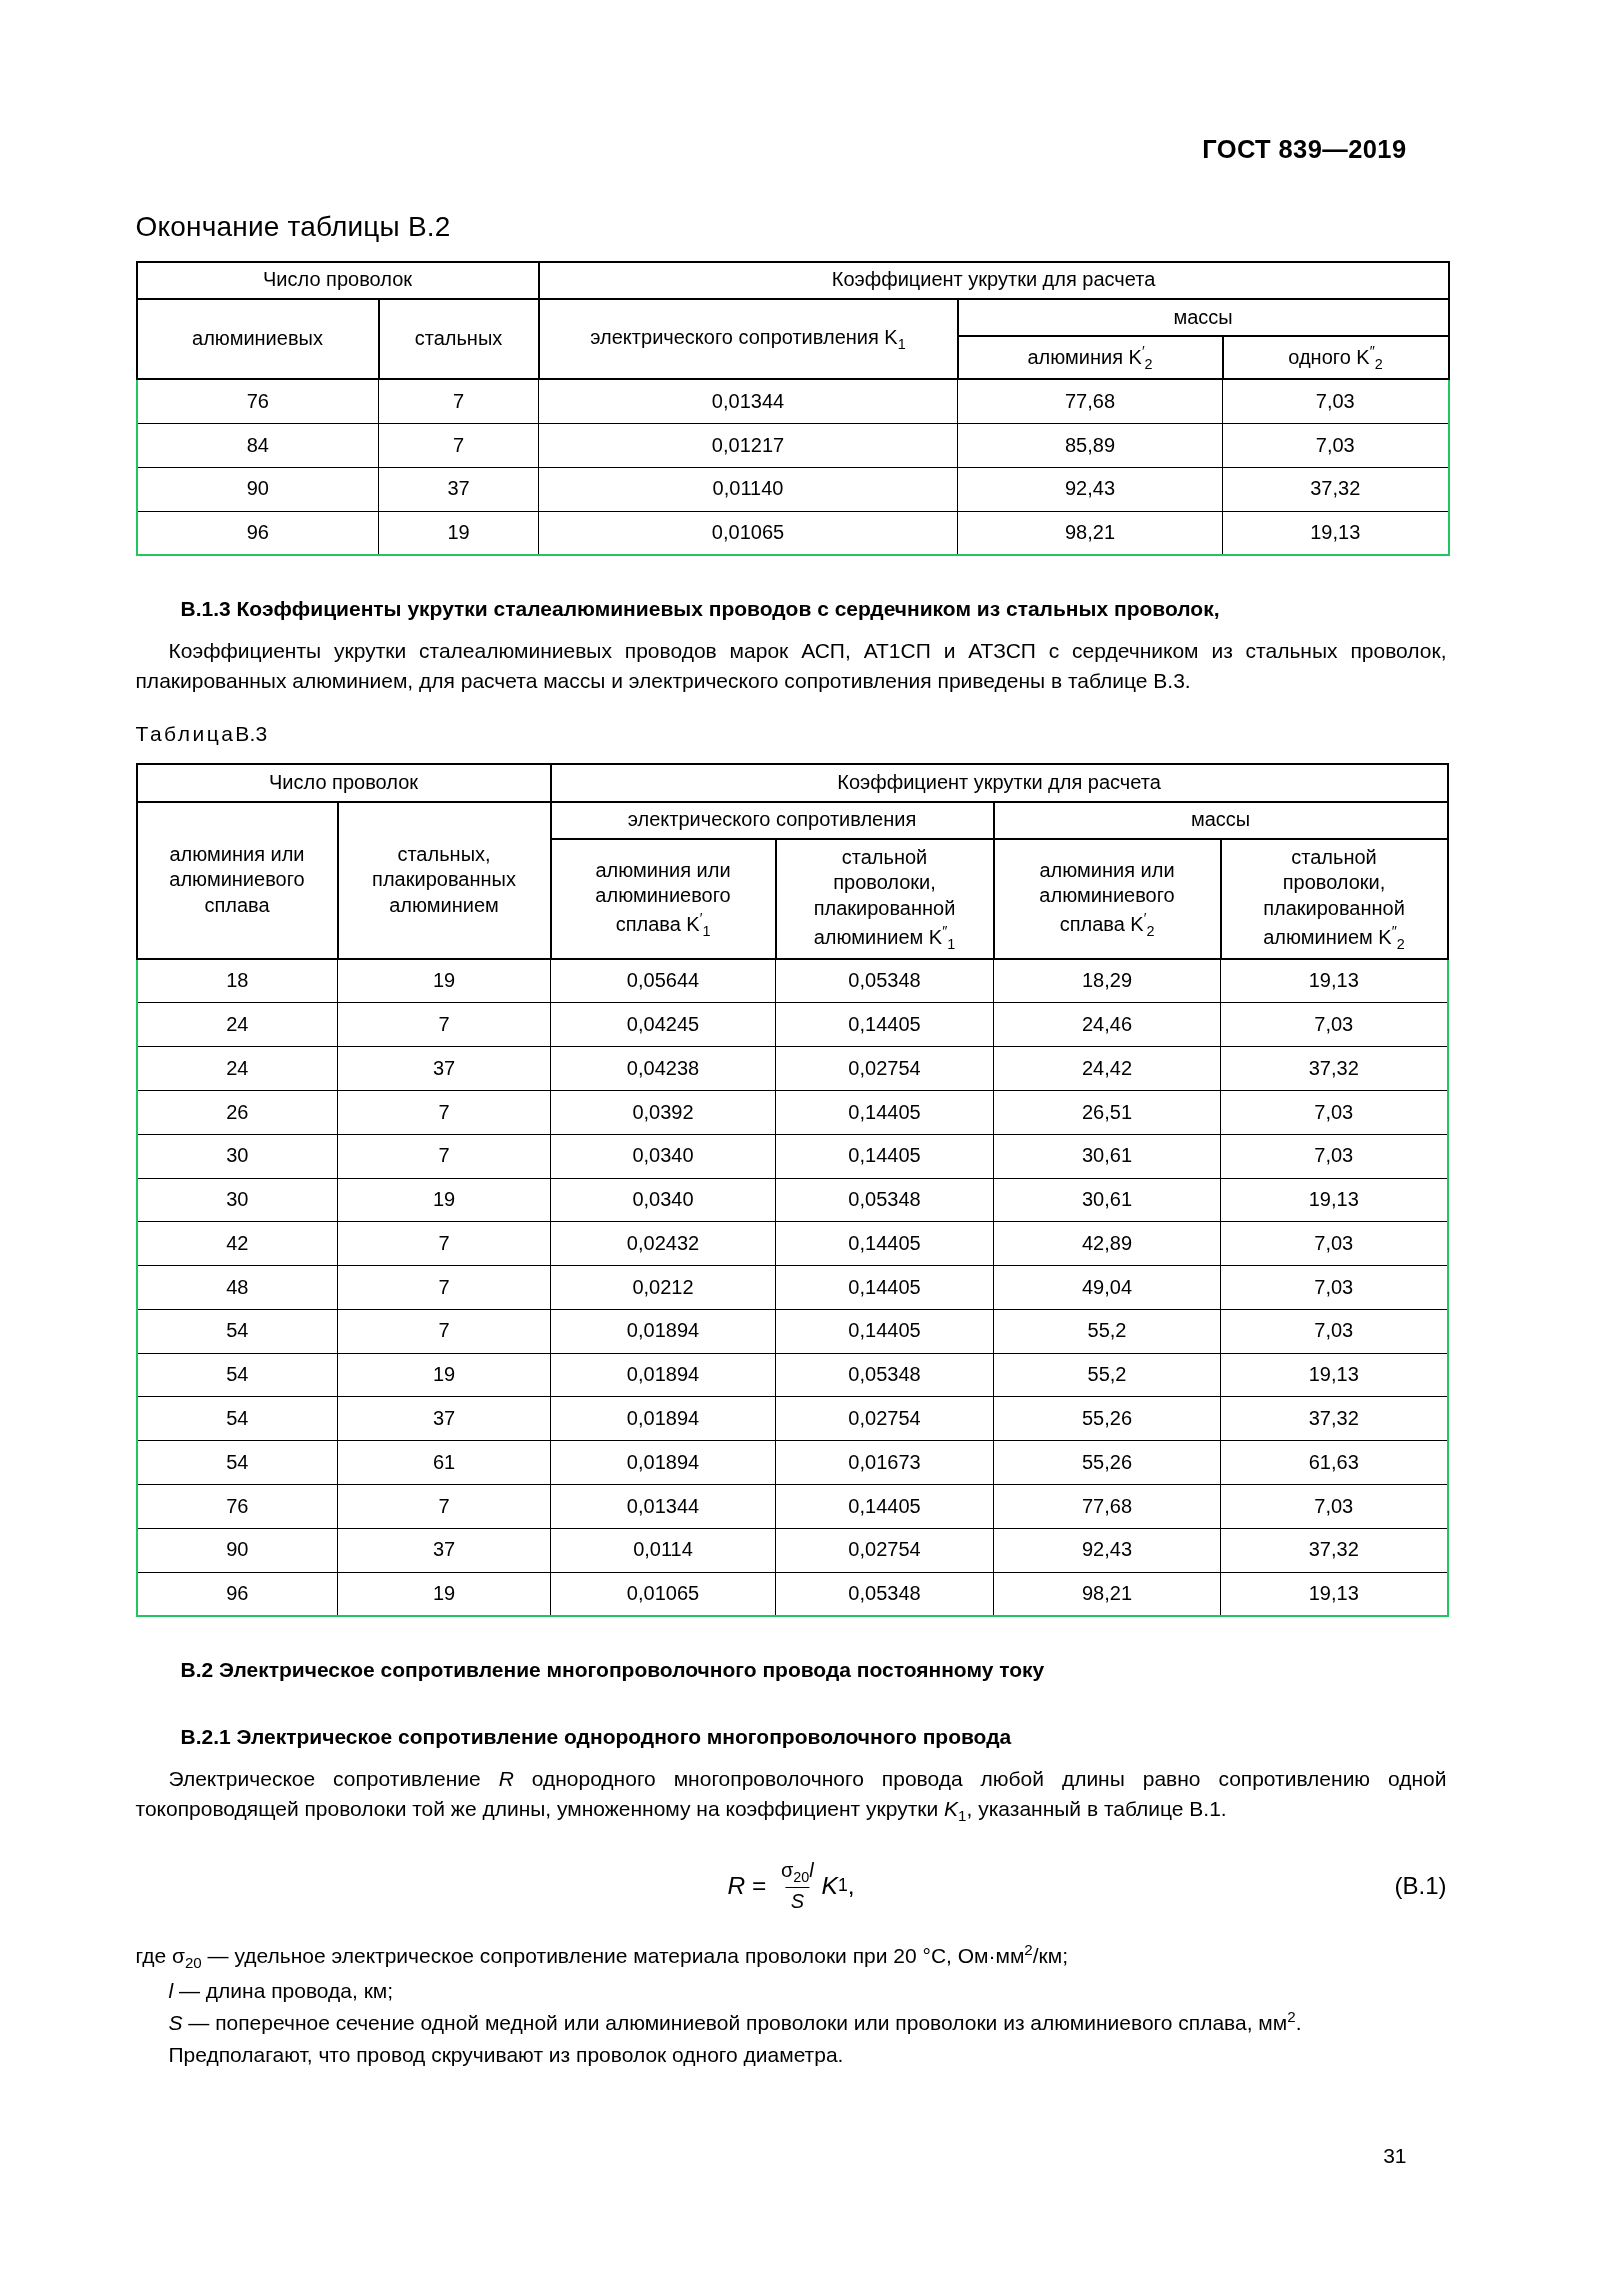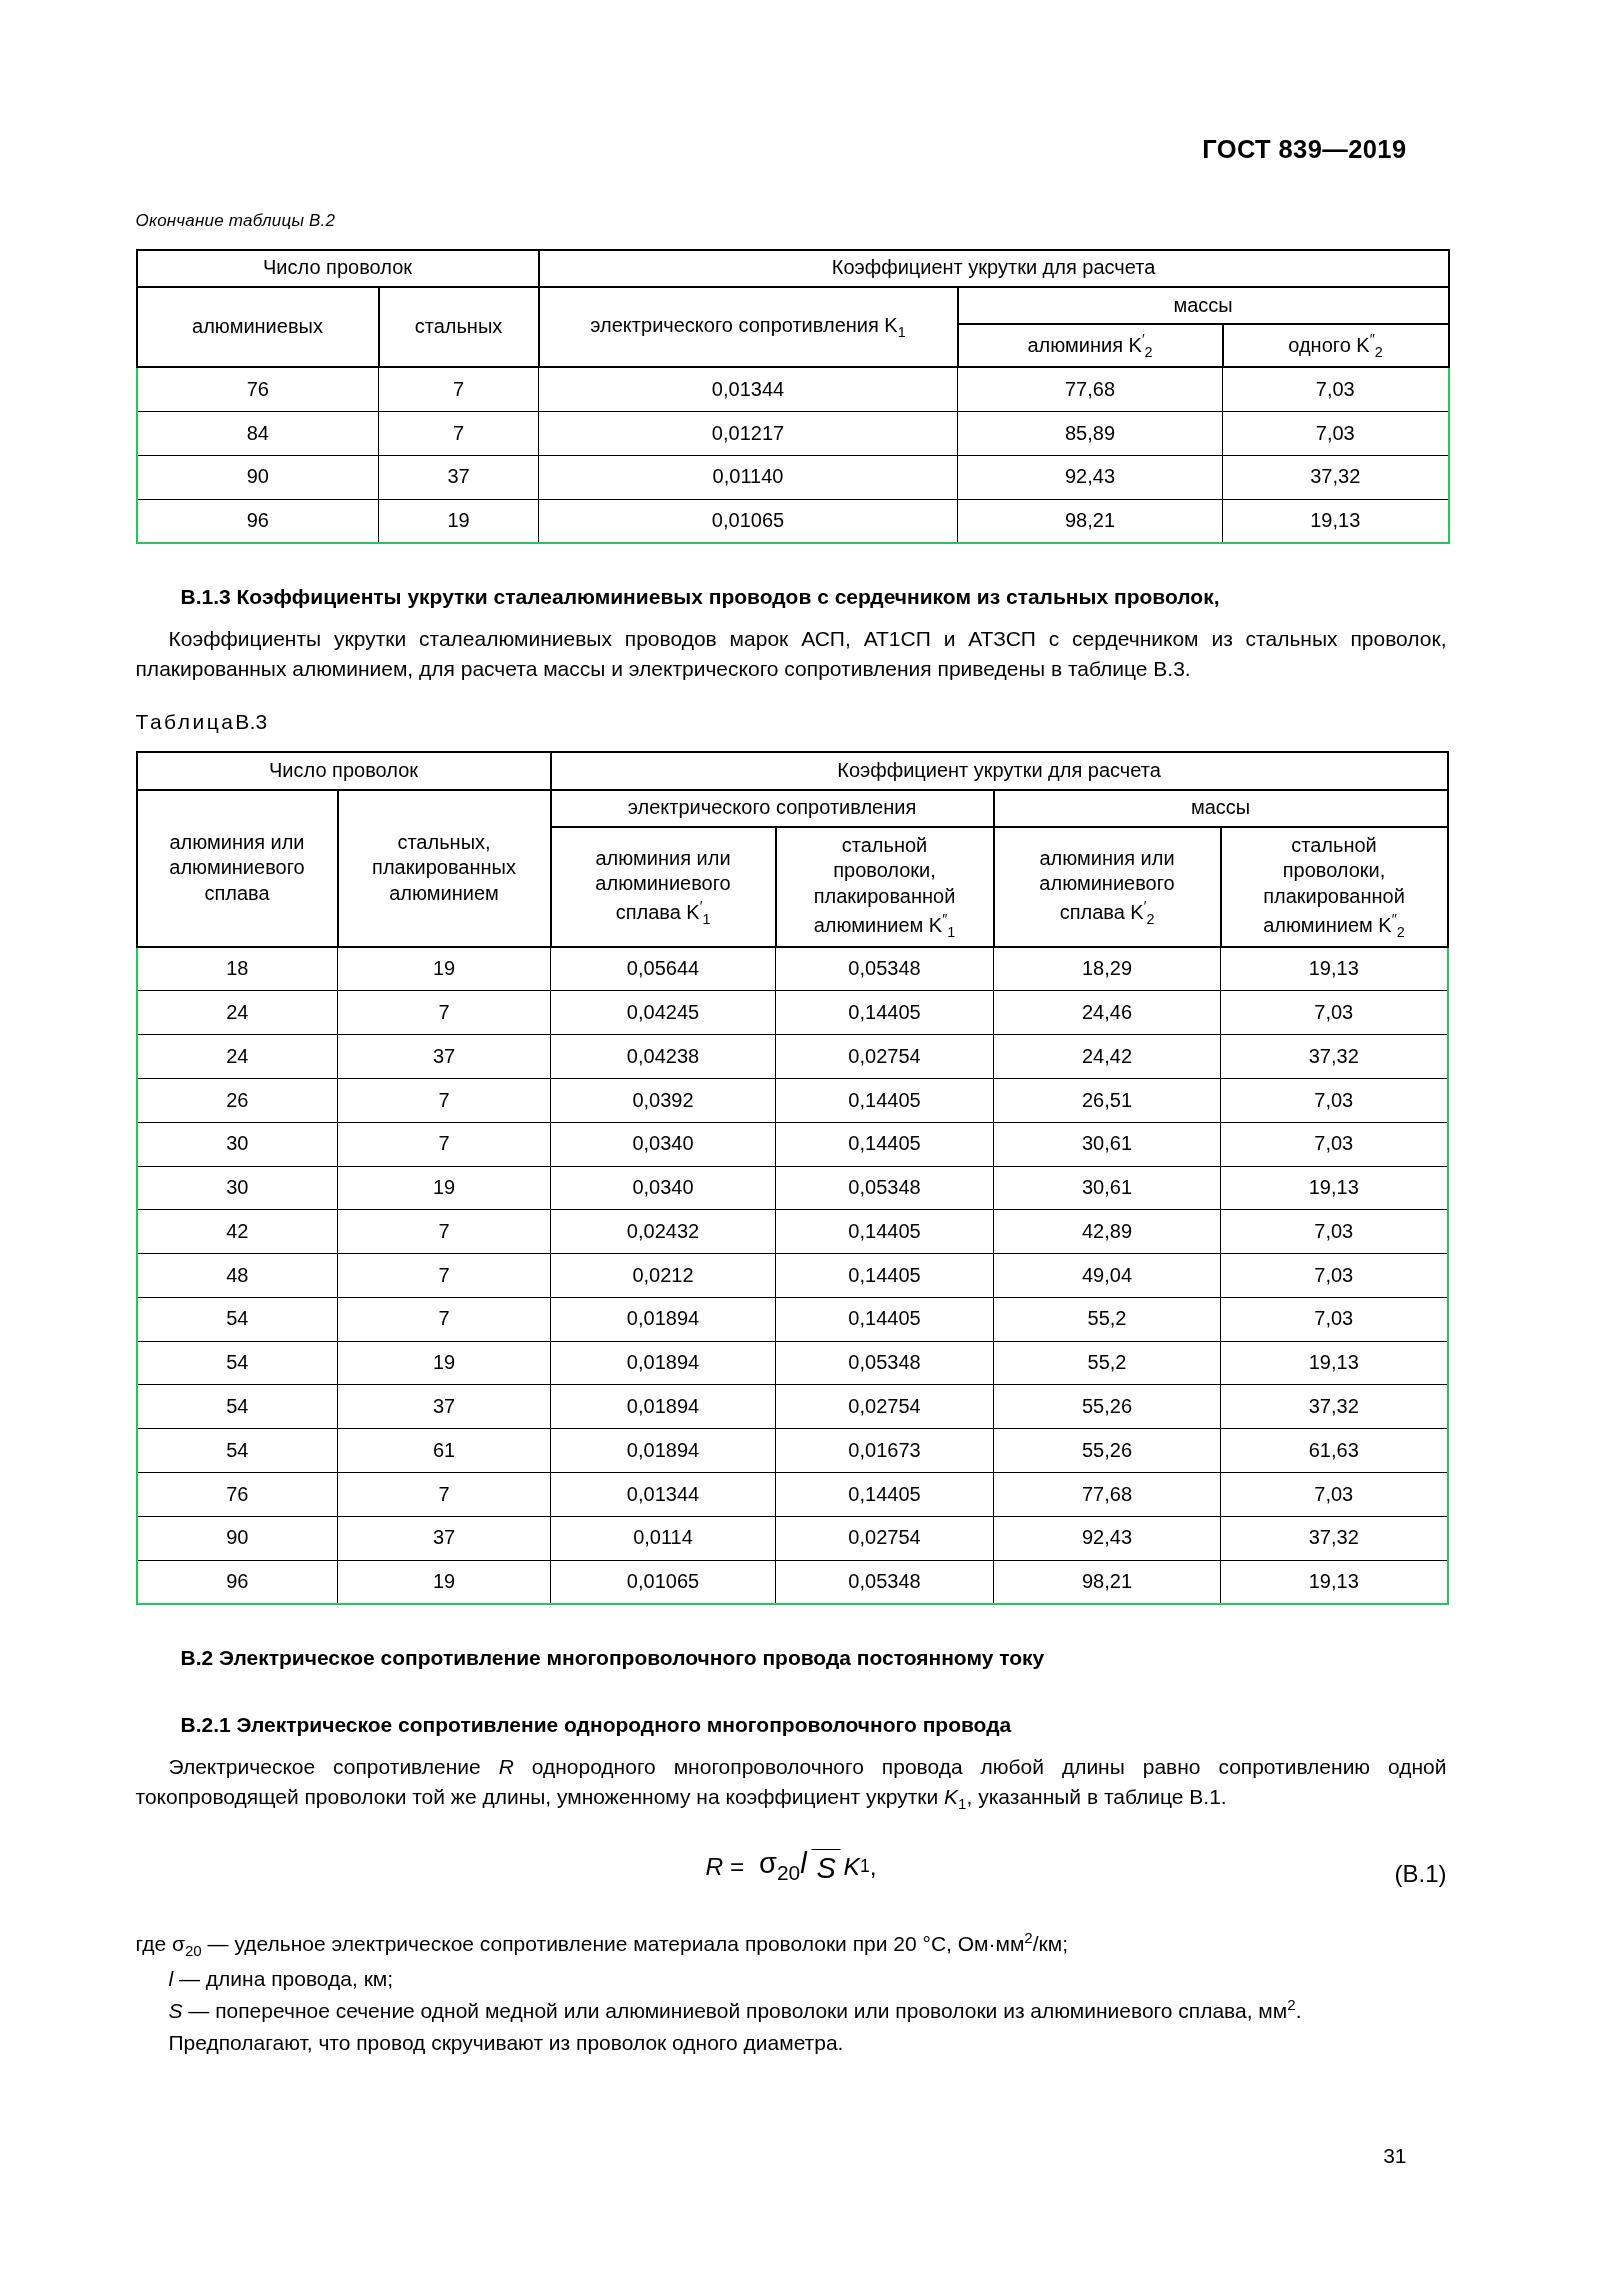--- a/index.html
+++ b/index.html
@@ -30,22 +30,21 @@
     letter-spacing: 0.4px;
     white-space: nowrap;
   }
   .content {
     position: absolute;
     left: 116px;
     top: 211px;
     width: 1311px;
   }
   .caption-italic {
-    font-style: italic;
-    font-size: 17px;
+    font-size: 28px;
     margin: 0 0 17.6px 0;
     letter-spacing: 0.2px;
   }
   .table-label {
     font-size: 21px;
     margin: 0 0 17.6px 0;
     letter-spacing: 2.5px;
   }
   .table-label .num { letter-spacing: 0.2px; }
 
@@ -106,25 +105,25 @@
     top: 5.9px;
     transform: translateX(-50%);
     font-size: 24.5px;
     display: flex;
     align-items: center;
     white-space: nowrap;
   }
   .formula .var { font-style: italic; }
   .frac {
     display: inline-flex;
-    flex-direction: row;
+    flex-direction: column;
     align-items: center;
     vertical-align: middle;
     margin: 0 2.9px;
-    font-size: 29px;
+    font-size: 20px;
   }
   .frac .numer { padding: 0 4.9px 2px 4.9px; }
   .frac .denom { padding: 2px 4.9px 0 4.9px; border-top: 1.6px solid #000; }
   .eqno {
     position: absolute;
     right: 0;
     top: 19px;
     font-size: 24px;
   }
   .defs { font-size: 21px; line-height: 1.5; }

